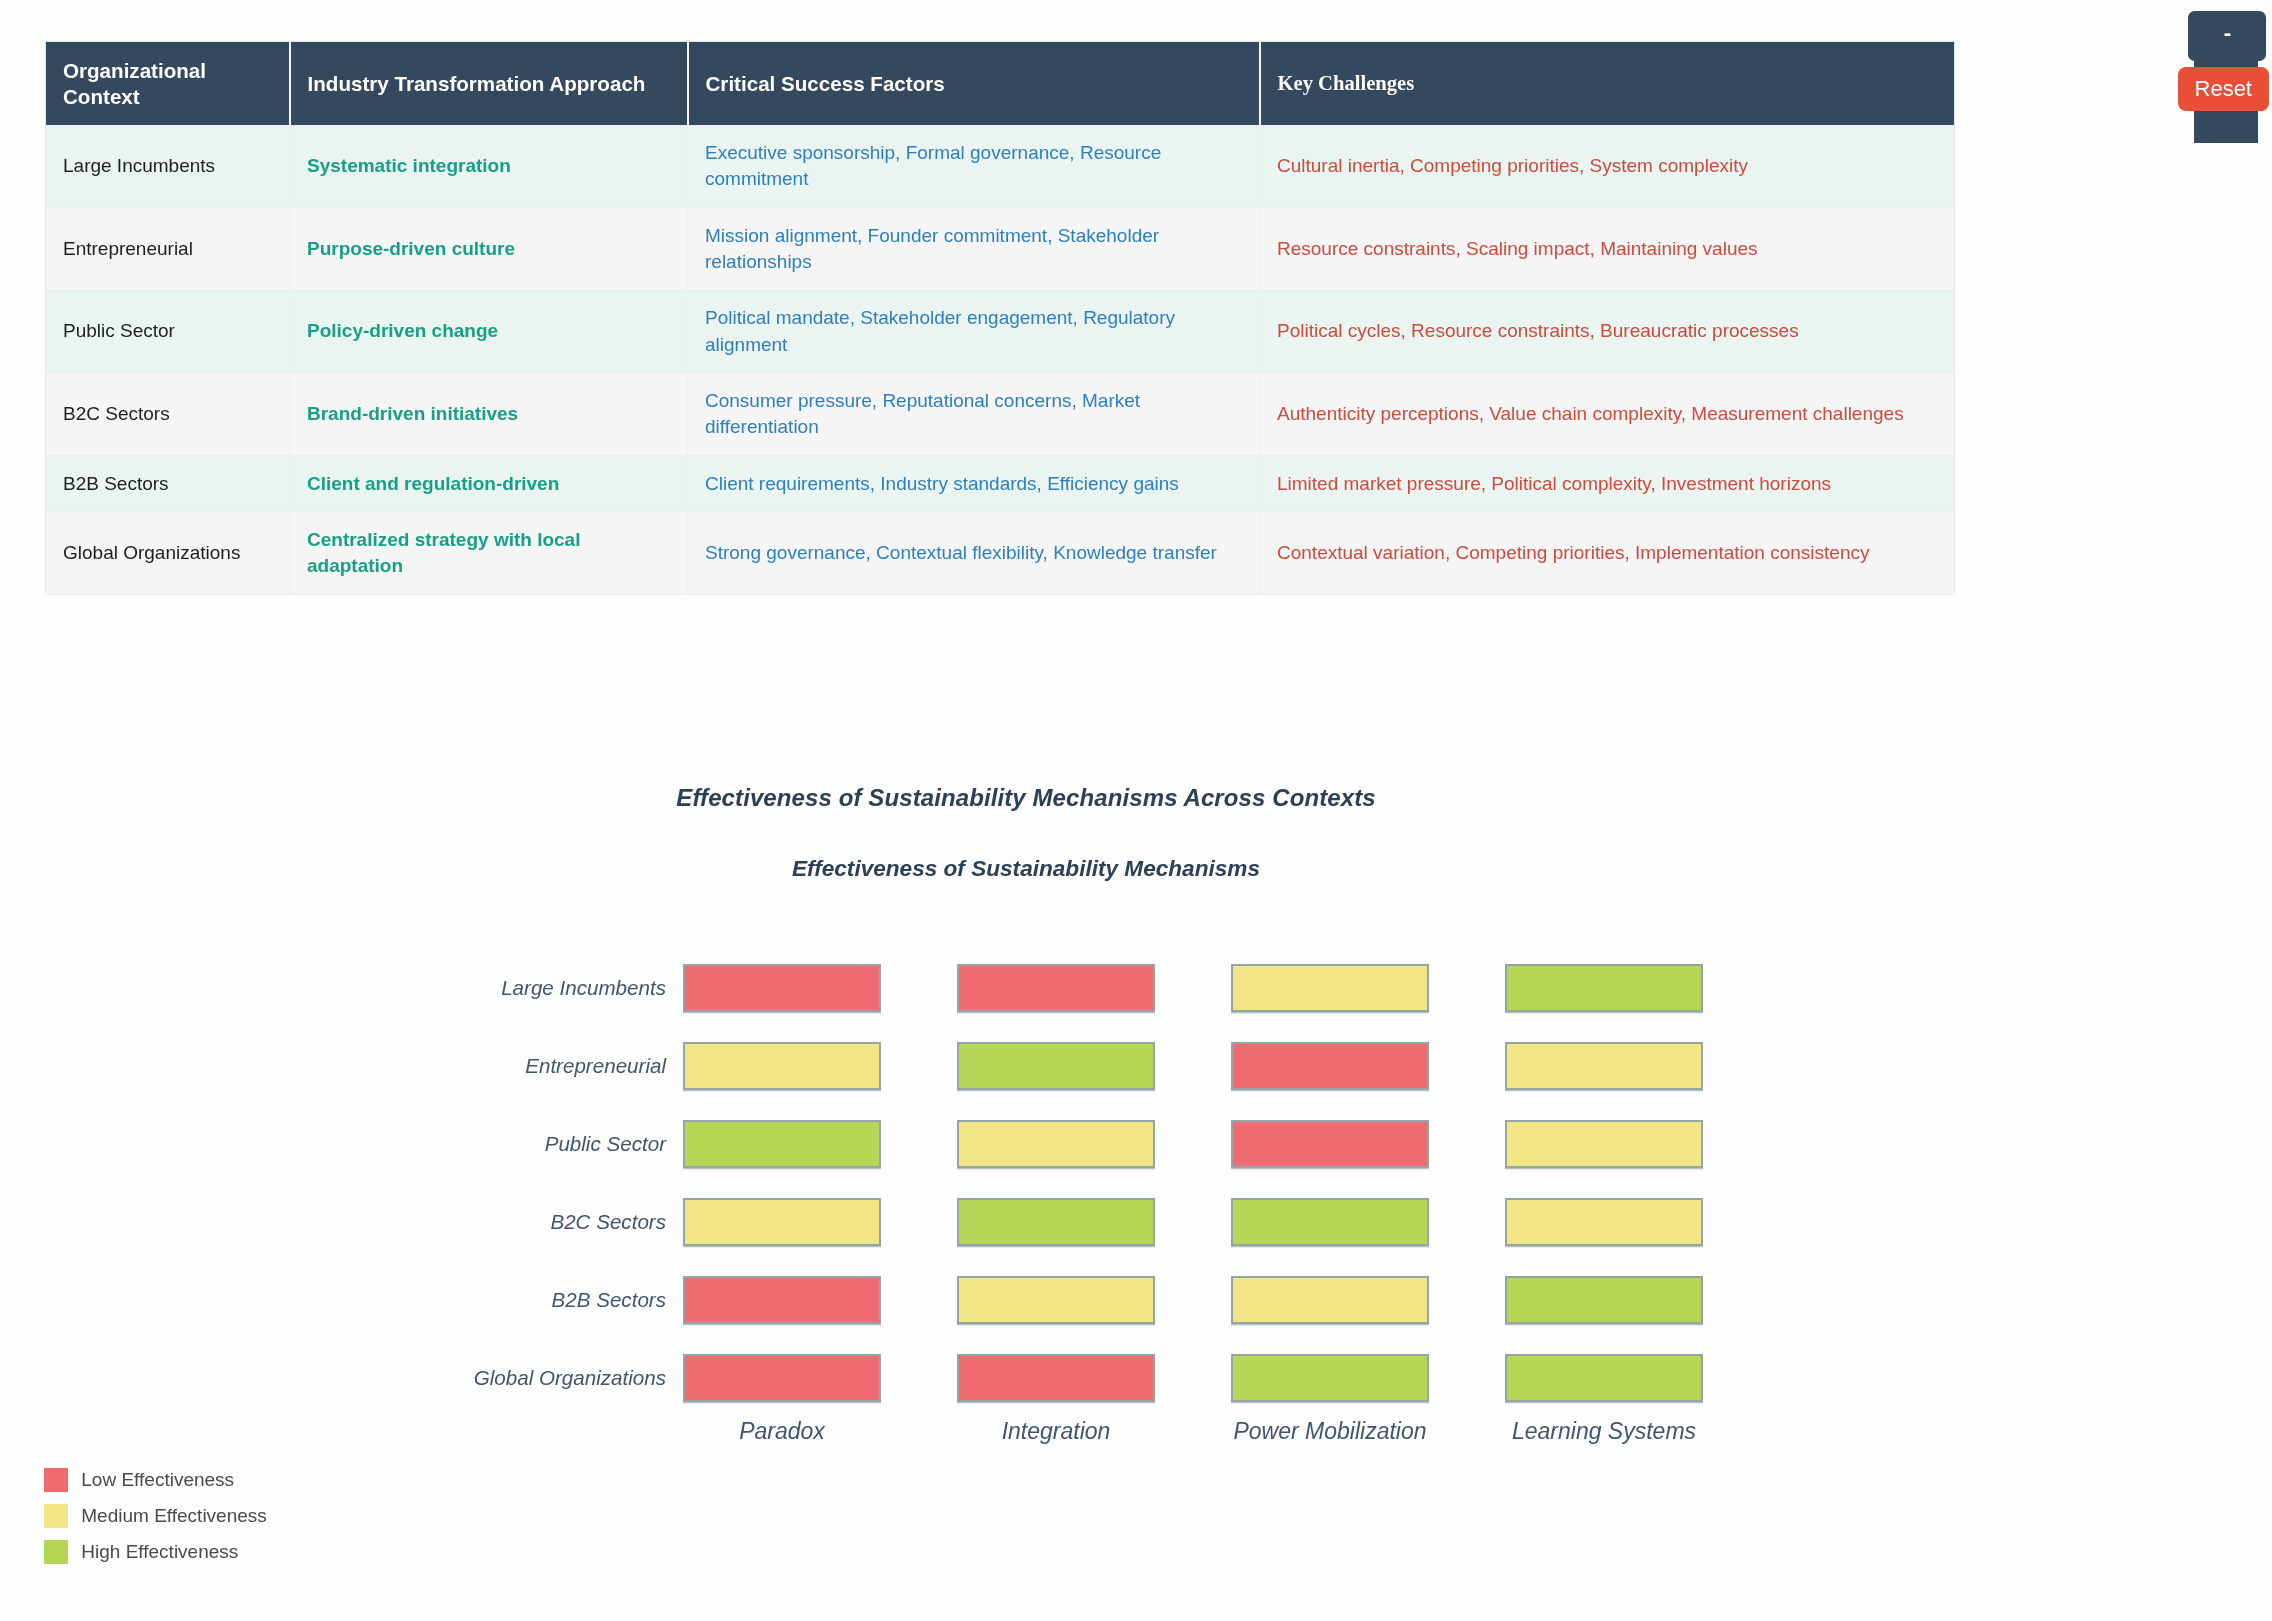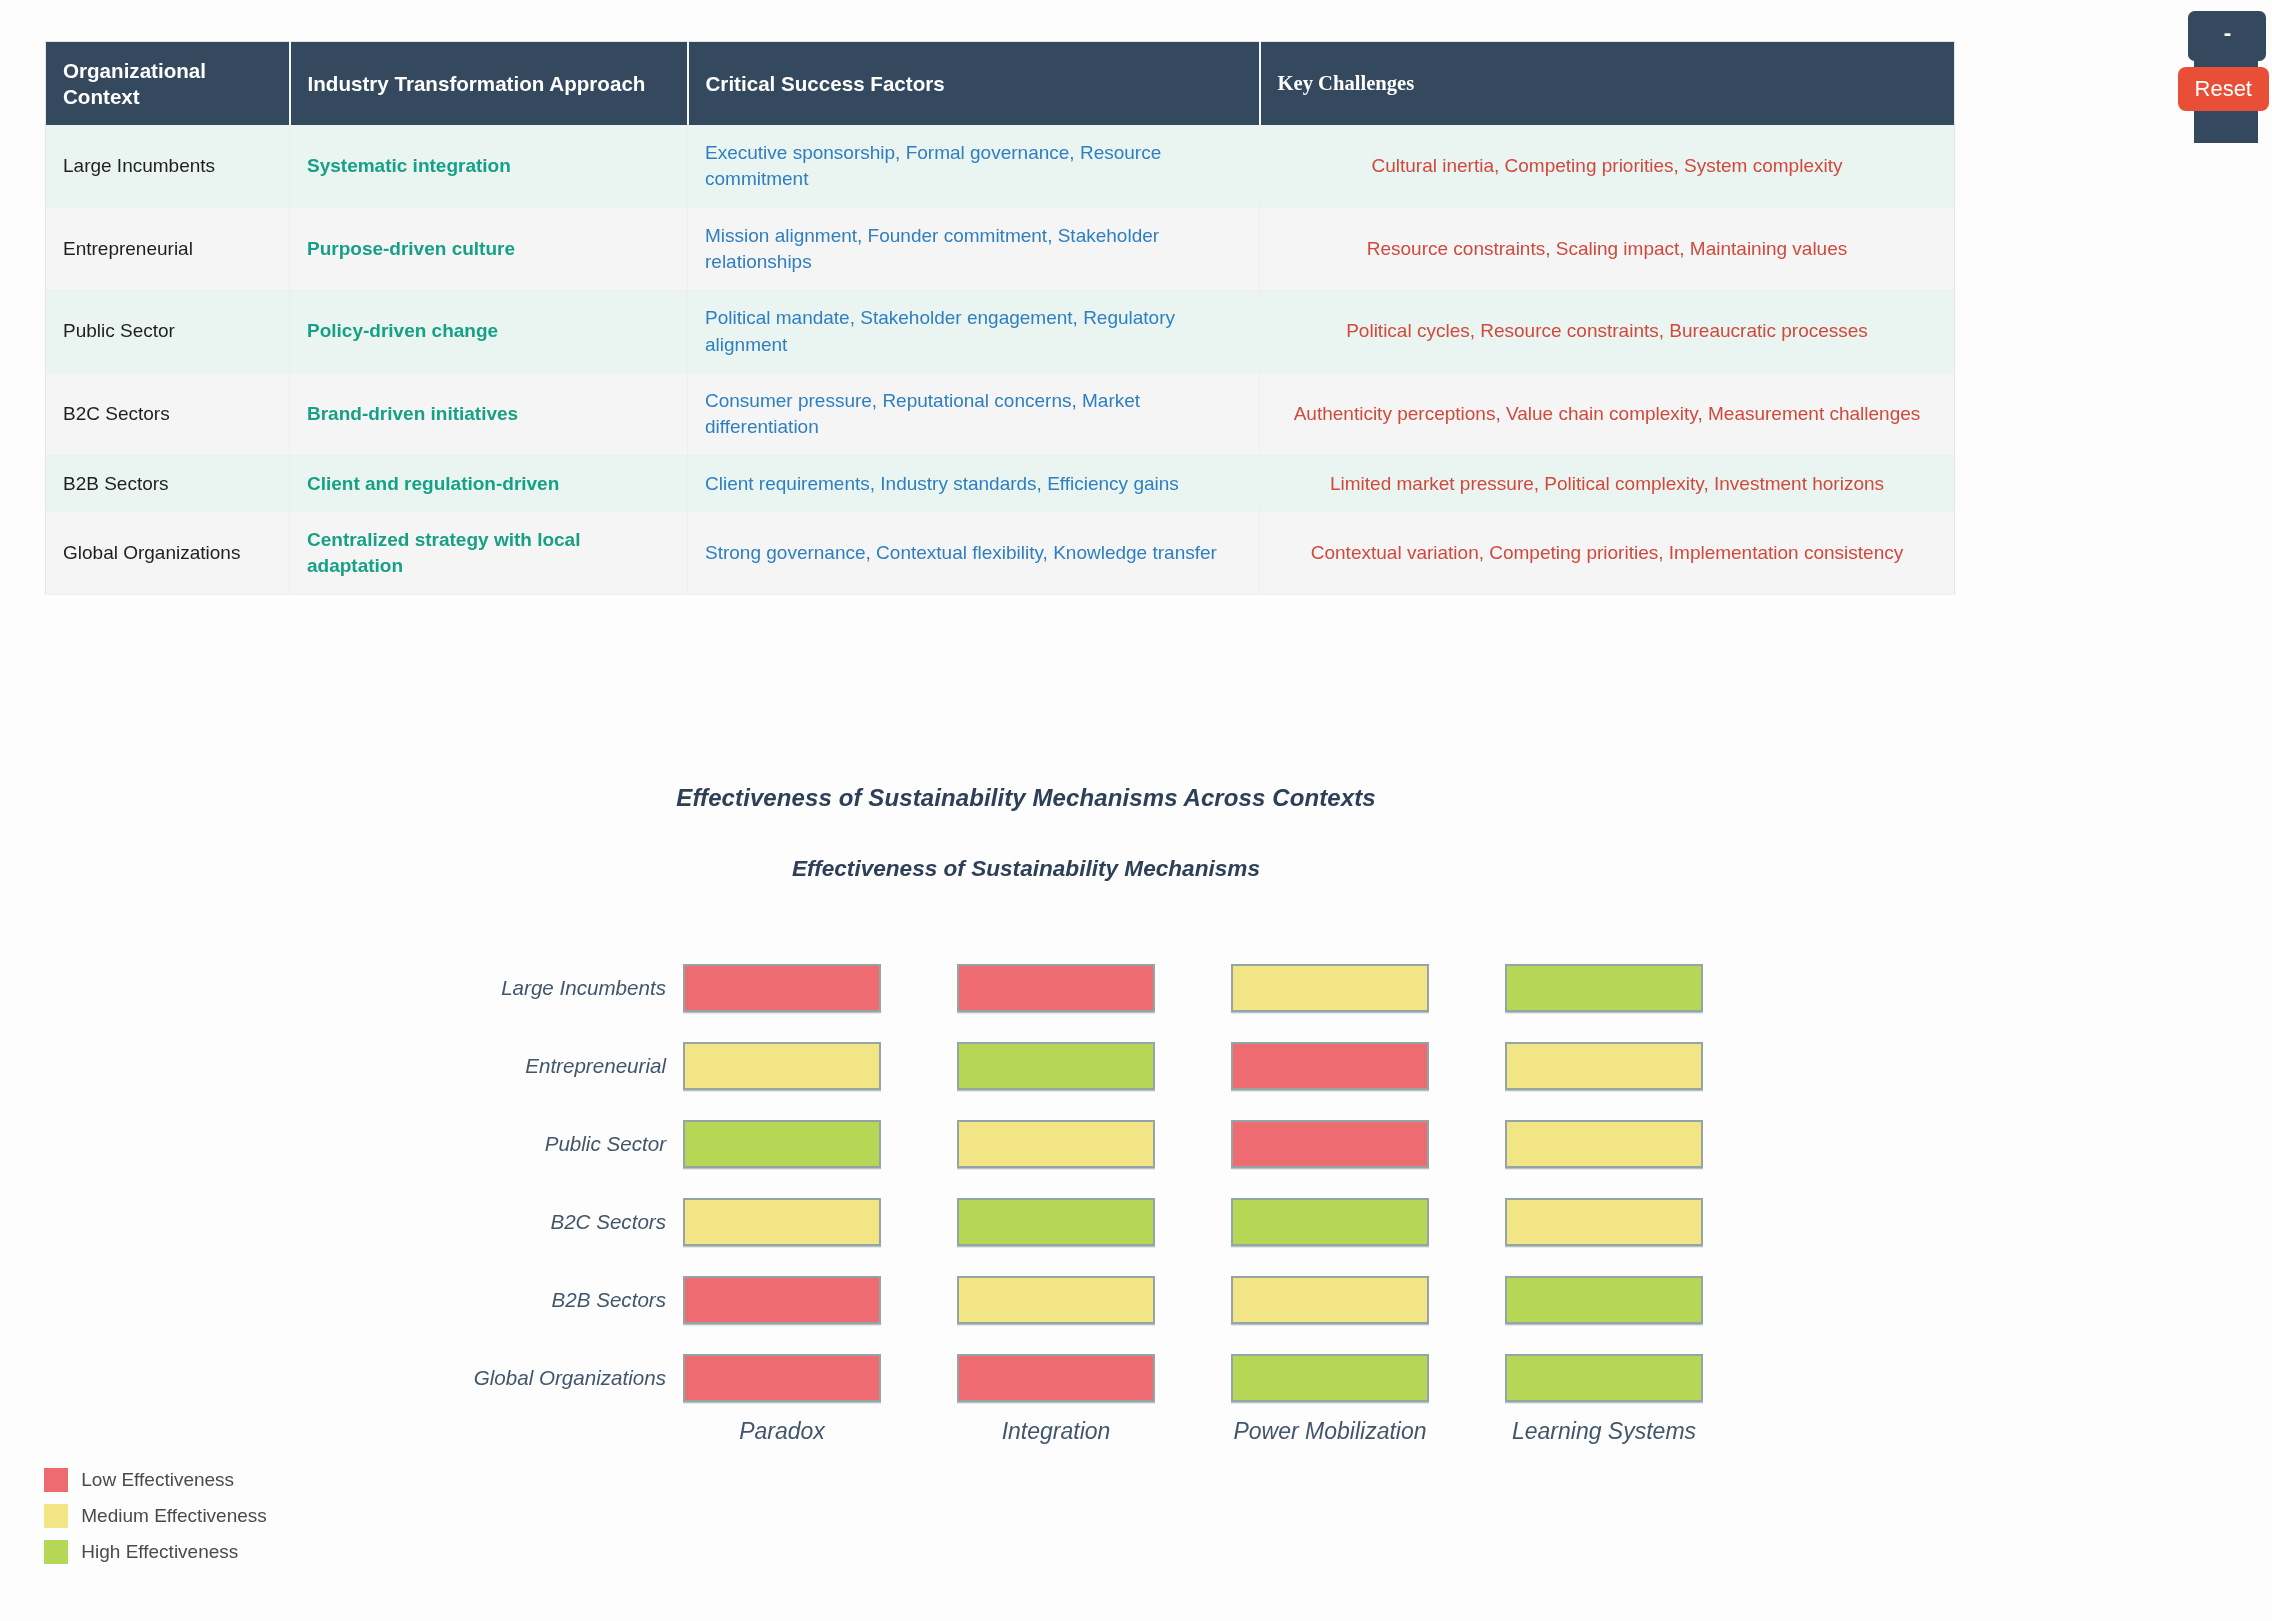--- a/index.html
+++ b/index.html
@@ -56,21 +56,21 @@
   table.ctx-table tbody tr:nth-child(even) td { background: #f5f5f5; }
 
   .col-context  { width: 244px; }
   .col-approach { width: 398px; }
   .col-factors  { width: 572px; }
   .col-challenge{ width: 695px; font-family: Liberation Serif, serif; }
 
   .cell-context   { color: #1f1f1f; }
   .cell-approach  { color: #16a085; font-weight: bold; }
   .cell-factors   { color: #2e7fc0; }
-  .cell-challenge { color: #d0493c; text-align: center; }
+  .cell-challenge { color: #d0493c; }
 
   
   .widget {
     position: absolute;
     right: 0px; top: 10.6px;
     width: 88px;
     z-index: 40;
   }
   .minimize-box {
     position: absolute;

